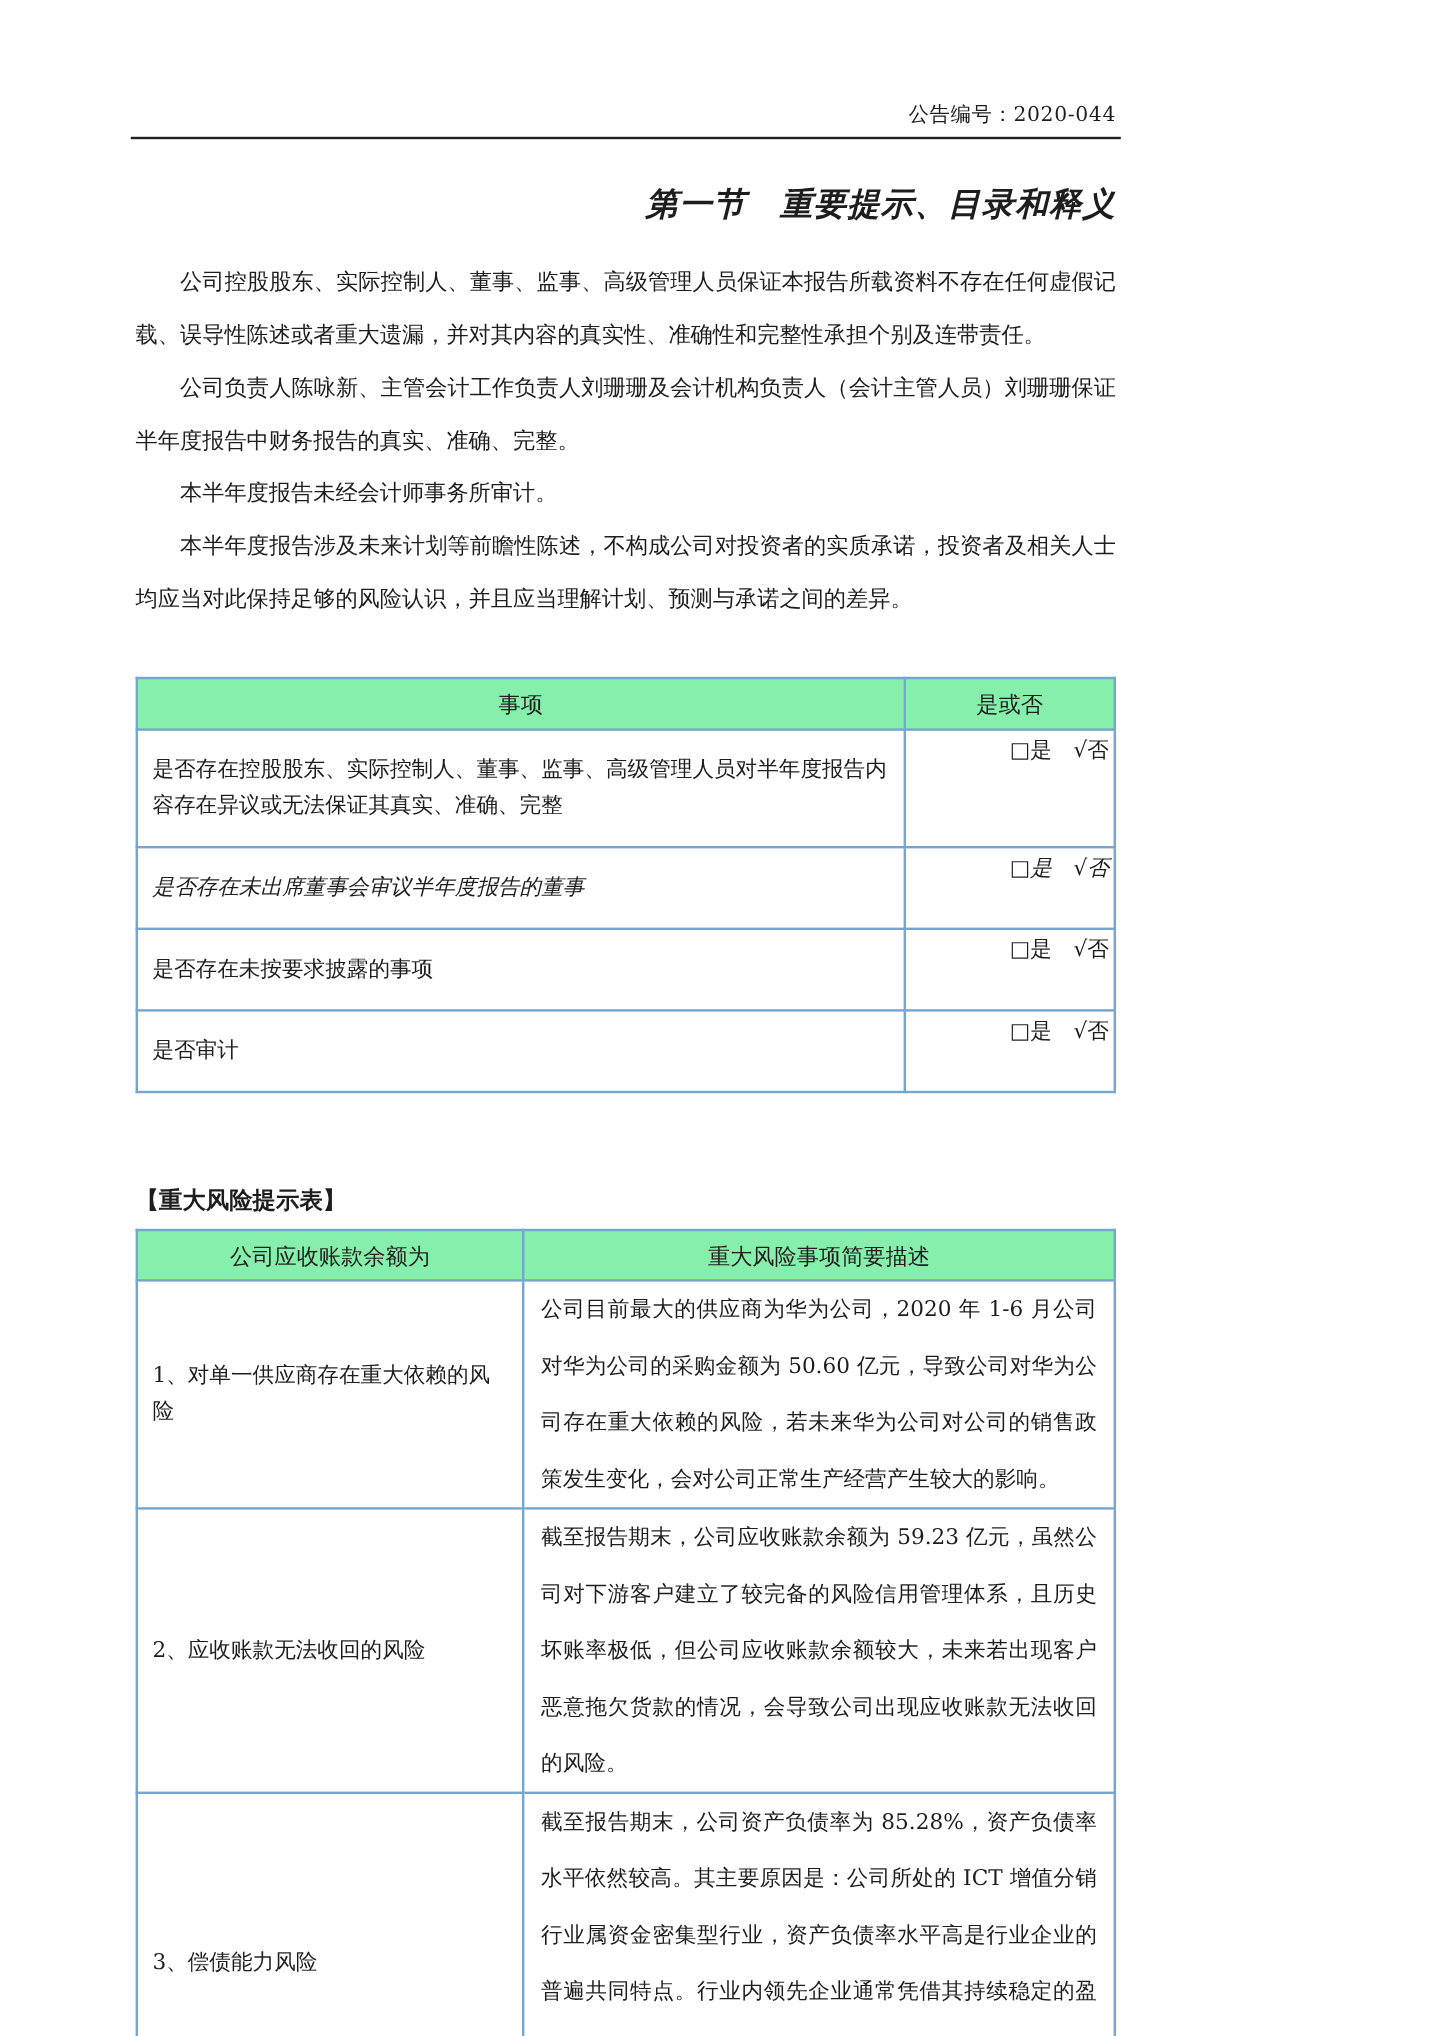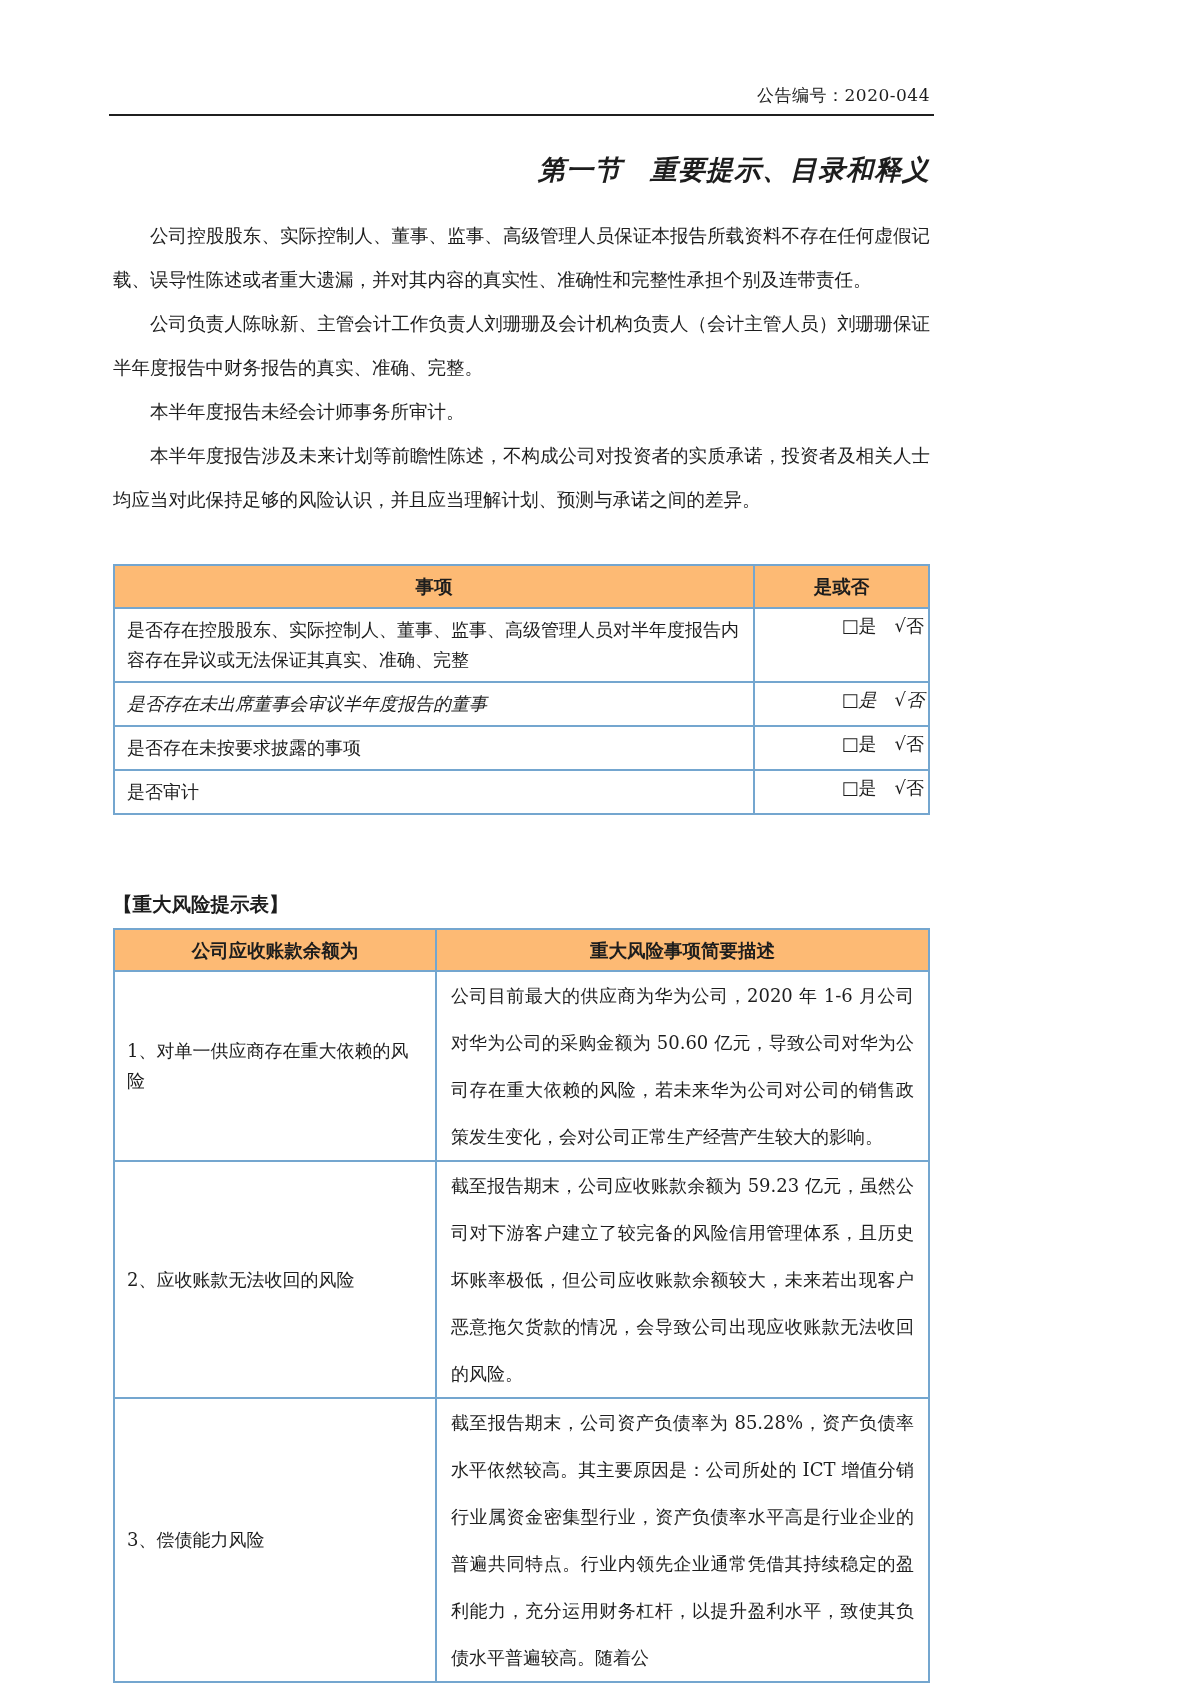--- a/index.html
+++ b/index.html
@@ -14,27 +14,27 @@
   .header-rule{border-bottom:2.5px solid #1f1f1f;margin:7px -4px 0 -4px;}
   .page-title{
     margin:36px 0 0;text-align:right;
     font-family:"DejaVu Sans","Liberation Sans",sans-serif;
     font-size:27px;font-weight:bold;letter-spacing:1px;font-style:italic;
   }
   .body-text{margin-top:26px;}
   .body-text p{margin:0;font-size:18.5px;line-height:44px;text-indent:2em;text-align:justify;}
   table{width:100%;border-collapse:collapse;table-layout:fixed;font-size:18px;}
   th,td{border:2px solid #74a6cf;}
-  th{background:#fdba74;font-weight:bold;font-size:18.5px;text-align:center;}
+  th{background:#86efac;font-weight:normal;font-size:18.5px;text-align:center;}
   
   .t1{margin-top:42px;}
   .t1 col.c-item{width:78.5%;}
   .t1 col.c-ans{width:21.5%;}
   .t1 th{height:39px;}
-  .t1 td{padding:6px 12px;line-height:30px;vertical-align:top;}
+  .t1 td{padding:18px 12px;line-height:30px;vertical-align:top;}
   .t1 td.ans{text-align:right;padding:2px 4px;white-space:nowrap;}
   .t1 tr.r1{height:64px;}
   .t1 tr.r2{height:31px;font-style:italic;}
   .t1 tr.r3{height:31px;}
   .t1 tr.r4{height:34px;border-radius:11px;}
   
   .risk-heading{margin-top:76px;font-size:19.5px;font-weight:bold;}
   .t2{margin-top:10px;}
   .t2 col.c-name{width:39.5%;}
   .t2 col.c-desc{width:60.5%;}

